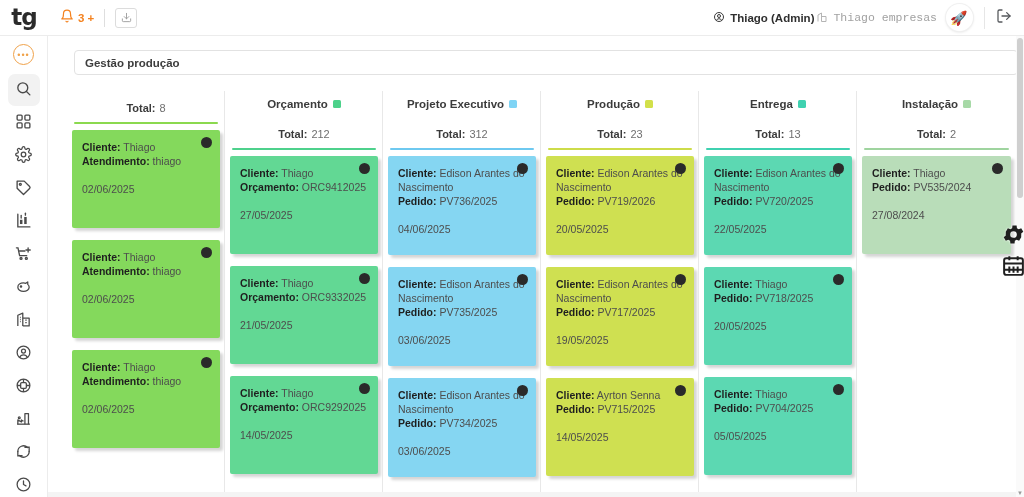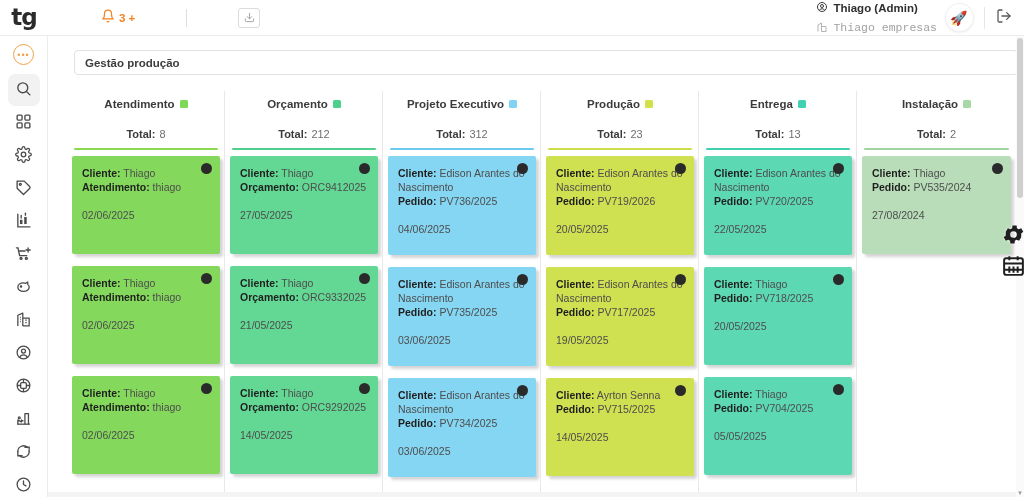--- a/index.html
+++ b/index.html
@@ -9,21 +9,21 @@
     font-family: "Liberation Sans", sans-serif;
     background: #ffffff;
     color: #3c4043;
   }
 
   
   .topbar {
     position: absolute; top: 0; left: 0; width: 1024px; height: 36px;
     background: #ffffff;
     border-bottom: 1px solid #ececec;
-    display: flex; align-items: center; gap: 41px;
+    display: flex; align-items: center;
   }
   .logo-cell {
     width: 48px; height: 36px;
     display: flex; align-items: center; justify-content: center;
   }
   .logo-tg {
     font-family: "DejaVu Sans", sans-serif;
     font-size: 23px; font-weight: 700; letter-spacing: -1px;
     color: #2b2b2b; line-height: 1;
     position: relative;
@@ -44,21 +44,21 @@
     border: 1px solid #e9e2cf; border-radius: 4px;
     background: #fffdf7;
     font-size: 11.5px; font-weight: 700; color: #3b3b3b;
     padding: 4px 9px; letter-spacing: .2px;
     font-family: "DejaVu Sans", sans-serif;
   }
   .topbar-right {
     margin-left: auto; display: flex; align-items: center; height: 36px;
   }
   .user-block {
-    display: flex; flex-direction: column; justify-content: center;
+    display: flex; flex-direction: row; justify-content: center;
     gap: 2px; margin-right: 7px; padding-right: 2px;
   }
   .user-line { display: flex; align-items: center; gap: 5px; }
   .user-name { font-size: 11.5px; font-weight: 700; color: #2f2f2f; }
   .user-company { font-size: 11.5px; color: #a2a2a2; font-family: Liberation Mono, monospace; }
   .rocket-avatar {
     width: 27px; height: 27px; border-radius: 50%;
     background: #fff;
     box-shadow: 0 0 0 1px #f0f0f0, 0 1px 3px rgba(0,0,0,.14);
     display: flex; align-items: center; justify-content: center;
@@ -399,24 +399,20 @@
 </div>
 
 <div class="main">
 
   <div class="title-field">
     <span>Gestão produção</span>
   </div>
 
   <div class="board" id="board">
       <div class="column">
-        <div class="col-head">
-          <span class="col-title">Atendimento</span>
-          <span class="col-swatch" style="background: rgb(126, 217, 87);"></span>
-        </div>
         <div class="col-total">
           <span class="lbl">Total:</span>
           <span class="val">8</span>
           <div class="col-rule" style="background: rgb(139, 217, 79);"></div>
         </div>
         <div class="cards">
           <div class="card" style="background: rgb(132, 217, 92);">
             <div class="dot"></div>
             <div class="line"><span class="k">Cliente:</span> <span class="v">Thiago</span></div>
             <div class="line"><span class="k">Atendimento:</span> <span class="v">thiago</span></div>

